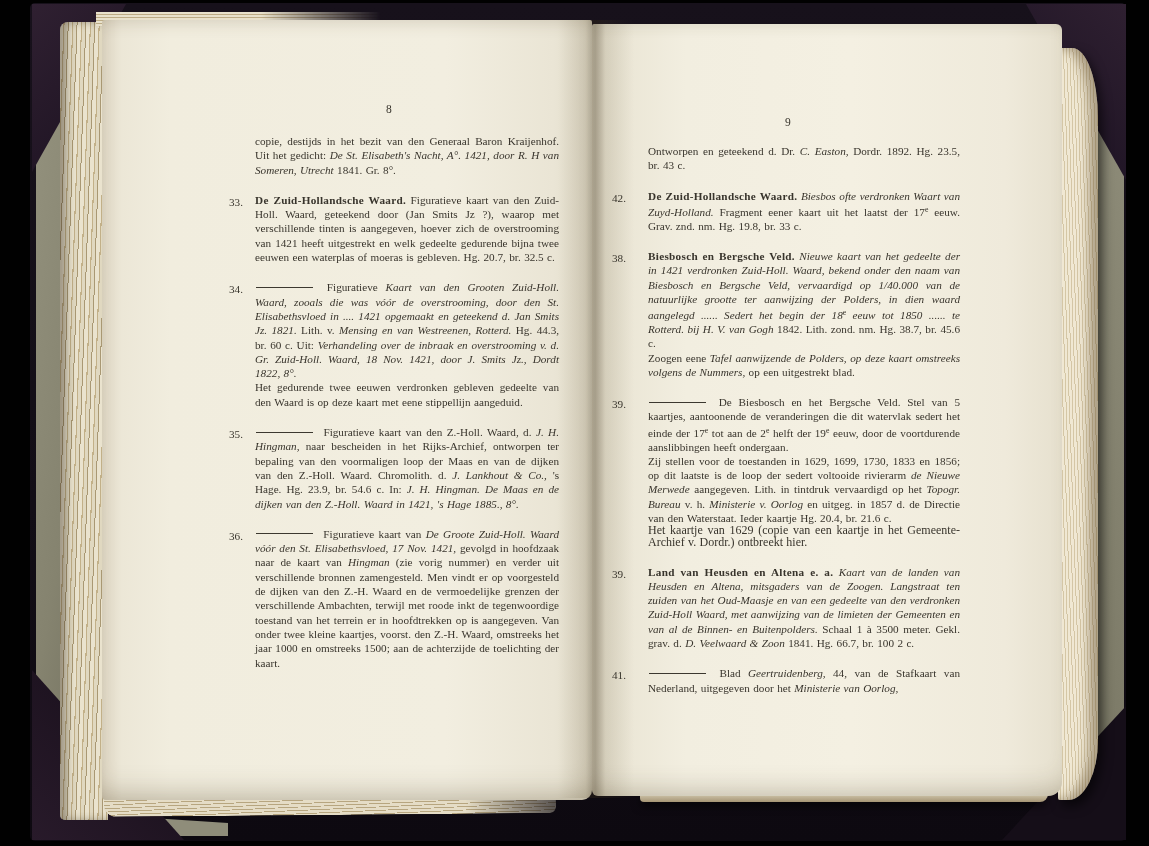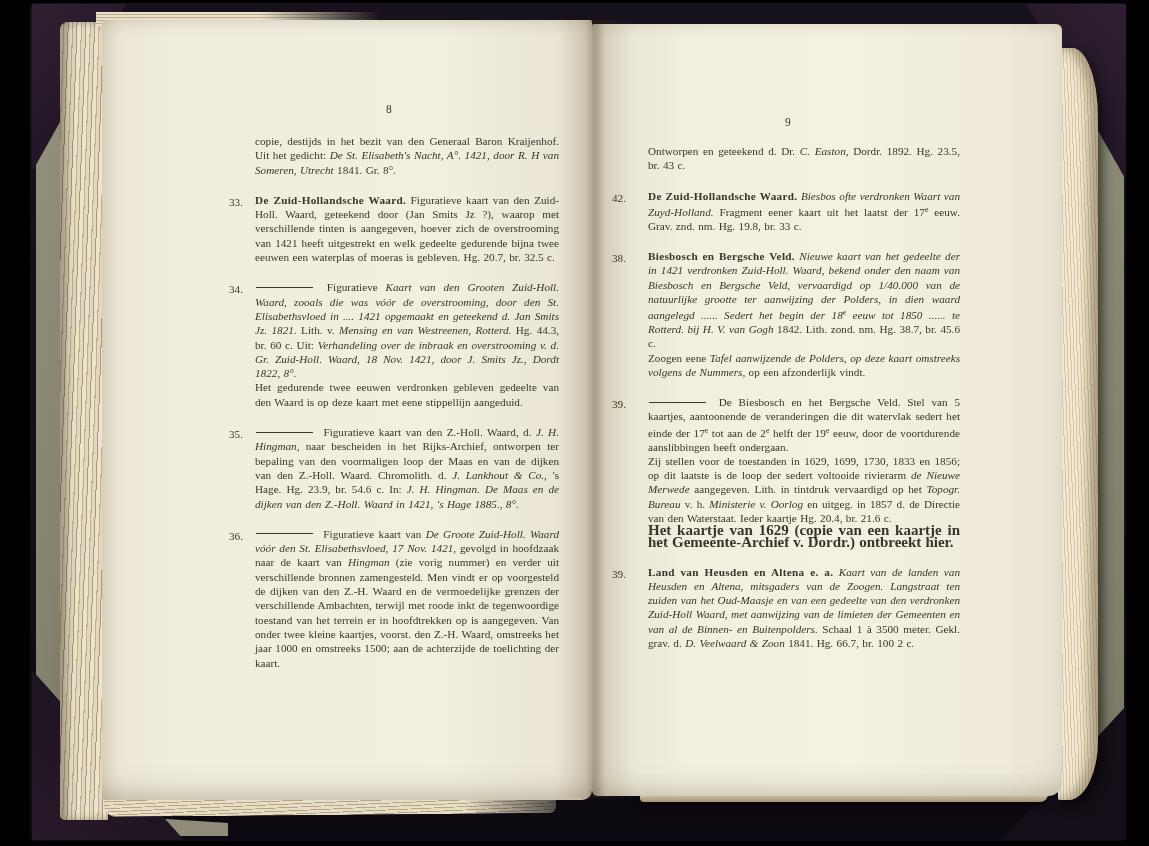--- a/index.html
+++ b/index.html
@@ -82,21 +82,21 @@
   .entry{position:relative;margin:16px 0 13px 0;font-size:11.2px;line-height:14.3px;word-spacing:0.6px;}
   .entry .num{position:absolute;top:2px;}
   .text-l .num{left:-26px;}
   .text-r .num{left:-36px;}
   .para{margin:0;}
   .rn{font-style:normal;}
   .it{font-style:italic;}
   .bd{font-weight:bold;letter-spacing:0.3px;}
   .sup{font-size:7.8px;vertical-align:3.5px;}
   .dash{display:inline-block;width:57px;border-top:1.2px solid #3c382f;vertical-align:3.5px;margin:0 6px 0 1px;}
-  .footnote{font-size:15px;line-height:11.6px;word-spacing:0.3px;font-weight:bold;}
+  .footnote{font-size:12px;line-height:11.6px;word-spacing:0.3px;}
 </style>
 </head>
 <body>
 
 <div class="scene">
   <div class="cover"></div>
 
   <div class="cloth cloth-l"></div>
   <div class="cloth cloth-r"></div>
   <div class="cloth cloth-bl"></div>
@@ -148,27 +148,31 @@
         <div class="entry">
           <p class="para"><span class="rn">Ontworpen en geteekend d. Dr. </span><span class="it">C. Easton,</span><span class="rn"> Dordr. 1892. Hg. 23.5, br. 43 c.</span></p>
         </div>
         <div class="entry">
           <span class="num">42.</span>
           <p class="para"><span class="bd">De Zuid-Hollandsche Waard.</span><span class="rn"> </span><span class="it">Biesbos ofte verdronken Waart van Zuyd-Holland.</span><span class="rn"> Fragment eener kaart uit het laatst der 17</span><span class="sup">e</span><span class="rn"> eeuw. Grav. znd. nm. Hg. 19.8, br. 33 c.</span></p>
         </div>
         <div class="entry">
           <span class="num">38.</span>
           <p class="para"><span class="bd">Biesbosch en Bergsche Veld.</span><span class="rn"> </span><span class="it">Nieuwe kaart van het gedeelte der in 1421 verdronken Zuid-Holl. Waard, bekend onder den naam van Biesbosch en Bergsche Veld, vervaardigd op 1/40.000 van de natuurlijke grootte ter aanwijzing der Polders, in dien waard aangelegd ...... Sedert het begin der 18</span><span class="sup">e</span><span class="it"> eeuw tot 1850 ...... te Rotterd. bij H. V. van Gogh</span><span class="rn"> 1842. Lith. zond. nm. Hg. 38.7, br. 45.6 c.</span></p>
-          <p class="para"><span class="rn">Zoogen eene </span><span class="it">Tafel aanwijzende de Polders, op deze kaart omstreeks volgens de Nummers,</span><span class="rn"> op een afzonderlijk vindt.</span></p>
+          <p class="para"><span class="rn">Zoogen eene </span><span class="it">Tafel aanwijzende de Polders, op deze kaart omstreeks volgens de Nummers,</span><span class="rn"> op een uitgestrekt blad.</span></p>
         </div>
         <div class="entry">
           <span class="num">39.</span>
           <p class="para"><span class="dash"></span><span class="rn"> De Biesbosch en het Bergsche Veld. Stel van 5 kaartjes, aantoonende de veranderingen die dit watervlak sedert het einde der 17</span><span class="sup">e</span><span class="rn"> tot aan de 2</span><span class="sup">e</span><span class="rn"> helft der 19</span><span class="sup">e</span><span class="rn"> eeuw, door de voortdurende aanslibbingen heeft ondergaan.</span></p>
           <p class="para"><span class="rn">Zij stellen voor de toestanden in 1629, 1699, 1730, 1833 en 1856; op dit laatste is de loop der sedert voltooide rivierarm </span><span class="it">de Nieuwe Merwede</span><span class="rn"> aangegeven. Lith. in tintdruk vervaardigd op het </span><span class="it">Topogr. Bureau</span><span class="rn"> v. h. </span><span class="it">Ministerie v. Oorlog</span><span class="rn"> en uitgeg. in 1857 d. de Directie van den Waterstaat. Ieder kaartje Hg. 20.4, br. 21.6 c.</span></p>
           <p class="para footnote"><span class="rn">Het kaartje van 1629 (copie van een kaartje in het Gemeente-Archief v. Dordr.) ontbreekt hier.</span></p>
         </div>
         <div class="entry">
           <span class="num">39.</span>
           <p class="para"><span class="bd">Land van Heusden en Altena e. a.</span><span class="rn"> </span><span class="it">Kaart van de landen van Heusden en Altena, mitsgaders van de Zoogen. Langstraat ten zuiden van het Oud-Maasje en van een gedeelte van den verdronken Zuid-Holl Waard, met aanwijzing van de limieten der Gemeenten en van al de Binnen- en Buitenpolders.</span><span class="rn"> Schaal 1 à 3500 meter. Gekl. grav. d. </span><span class="it">D. Veelwaard &amp; Zoon</span><span class="rn"> 1841. Hg. 66.7, br. 100 2 c.</span></p>
         </div>
+        <div class="entry">
+          <span class="num">41.</span>
+          <p class="para"><span class="dash"></span><span class="rn"> Blad </span><span class="it">Geertruidenberg,</span><span class="rn"> 44, van de Stafkaart van Nederland, uitgegeven door het </span><span class="it">Ministerie van Oorlog,</span></p>
+        </div>
       </div>
   </div>
 </div>
 
 </body></html>

